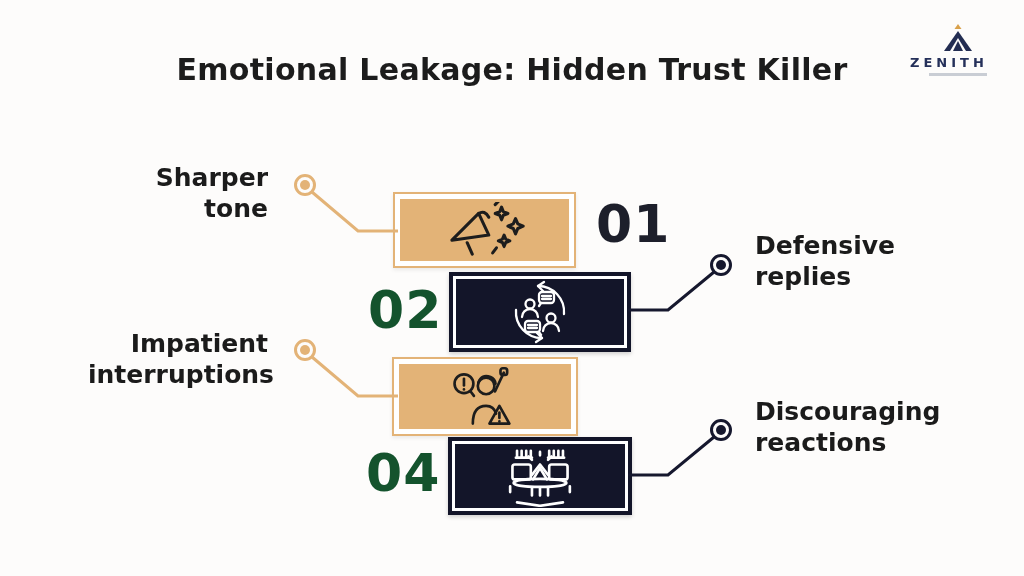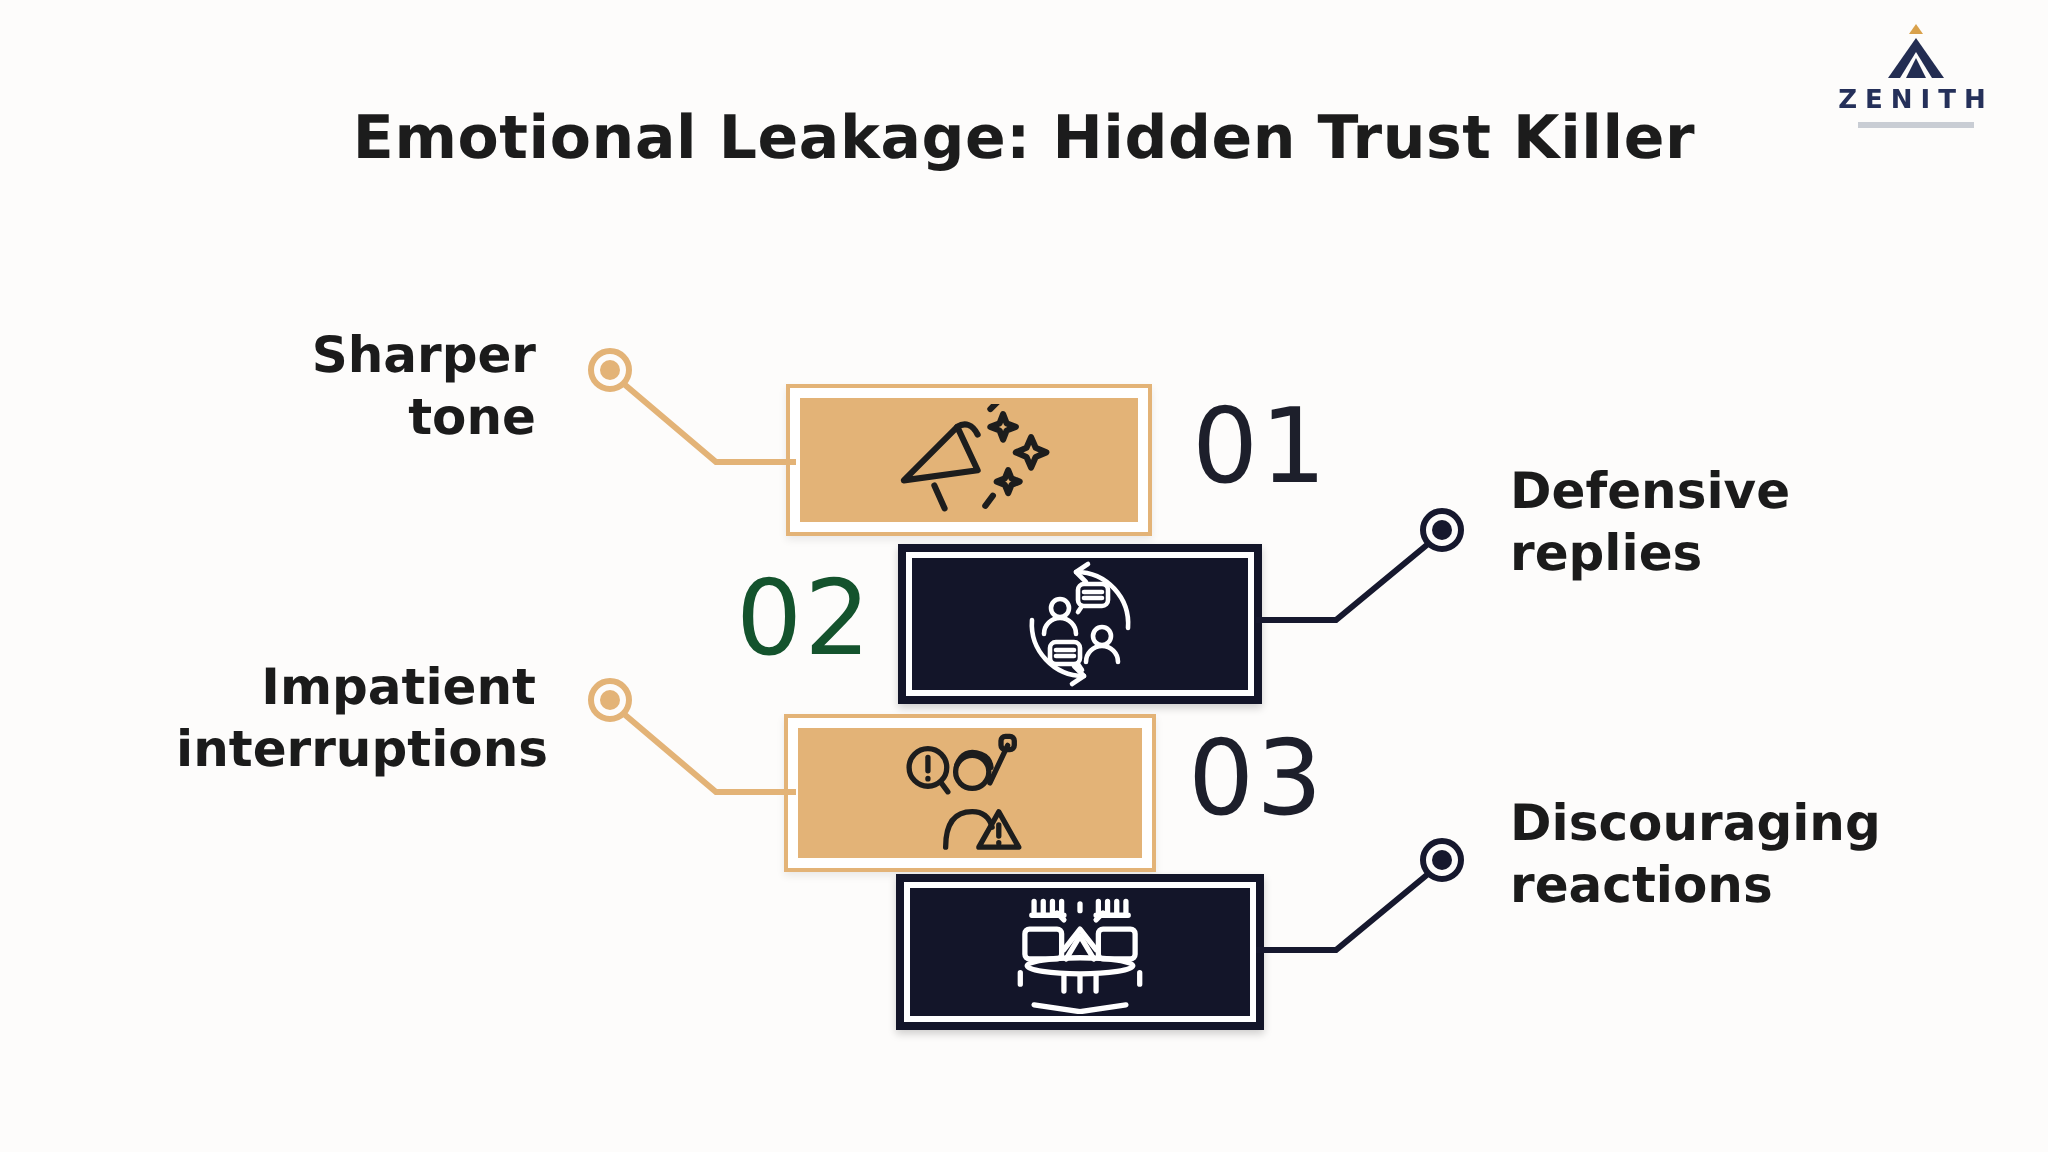--- a/index.html
+++ b/index.html
@@ -4,38 +4,38 @@
 <style>
   * { margin:0; padding:0; box-sizing:border-box; }
   html,body { width:1024px; height:576px; }
   body { font-family:"DejaVu Sans", sans-serif; background:#ffffff; overflow:hidden; }
   .canvas { position:relative; width:1024px; height:576px; background:#fdfcfb; }
 
   .title { position:absolute; left:0; top:52px; width:100%; text-align:center;
            font-size:30px; font-weight:800; color:#1c1c1c; letter-spacing:.3px; }
 
   
-  .logo { position:absolute; right:18px; top:12px; width:96px; text-align:center; }
+  .logo { position:absolute; right:18px; top:24px; width:96px; text-align:left; }
   .logo-name { font-size:13px; font-weight:600; color:#25305a; letter-spacing:4px; margin-top:1px; }
   .logo-tagline { width:58px; height:3px; background:#aeb3bf; opacity:.65; margin:3px auto 0; }
 
   
   .box { position:absolute; }
   .box .fill { width:100%; height:100%; display:flex; align-items:center; justify-content:center; }
   .box.gold { border:2px solid #E3B377; padding:5px; background:#fff; box-shadow:0 2px 4px rgba(0,0,0,.08); }
   .box.gold .fill { background:#E3B377; }
   .box.navy { border:4px solid #131529; padding:3px; background:#fff; box-shadow:0 2px 4px rgba(0,0,0,.18); }
   .box.navy .fill { background:#131529; }
   #box-1 { left:393px; top:192px; width:183px; height:76px; }
   #box-2 { left:449px; top:272px; width:182px; height:80px; }
   #box-3 { left:392px; top:357px; width:186px; height:79px; }
   #box-4 { left:448px; top:437px; width:184px; height:78px; }
 
   
-  .num { position:absolute; font-size:52px; font-weight:400; line-height:1; letter-spacing:1px; }
+  .num { position:absolute; font-size:52px; font-weight:700; line-height:1; letter-spacing:1px; }
   .num.dark { color:#1d1f2b; }
   .num.gold { color:#14532d; }
   #num-1 { left:596px; top:198px; }
   #num-2 { left:368px; top:284px; }
   #num-3 { left:594px; top:364px; }
   #num-4 { left:366px; top:447px; }
 
   
   .label { position:absolute; font-size:25px; font-weight:700; color:#1b1b1b; line-height:1.25; }
   .label.right-align { text-align:right; }
@@ -137,21 +137,21 @@
         <ellipse cx="40" cy="33" rx="23" ry="3.5"></ellipse>
         <path d="M33 37 v7 M40 37 v7 M47 37 v7"></path>
         <path d="M14 36 v5 M66 36 v5"></path>
         <path d="M20 50 l20 3 20 -3"></path>
       </svg>
     </div>
   </div>
 
   <div class="num dark" id="num-1">01</div>
   <div class="num gold" id="num-2">02</div>
-  <div class="num dark" id="num-3">03</div>
+  <div class="num gold" id="num-4">04</div>
 
   <div class="label right-align" id="label-1">Sharper tone</div>
   <div class="label right-align" id="label-3">Impatient interruptions</div>
   <div class="label" id="label-2">Defensive replies</div>
   <div class="label" id="label-4">Discouraging reactions</div>
 
   <svg class="conn" id="conn-1" width="106" height="66" viewBox="0 0 106 66">
     <path d="M20 19 L66 58 L106 58" fill="none" stroke="#E3B377" stroke-width="3"></path>
     <circle cx="13" cy="12" r="9.5" fill="#fdfcfb" stroke="#E3B377" stroke-width="3"></circle>
     <circle cx="13" cy="12" r="5" fill="#E3B377"></circle>

